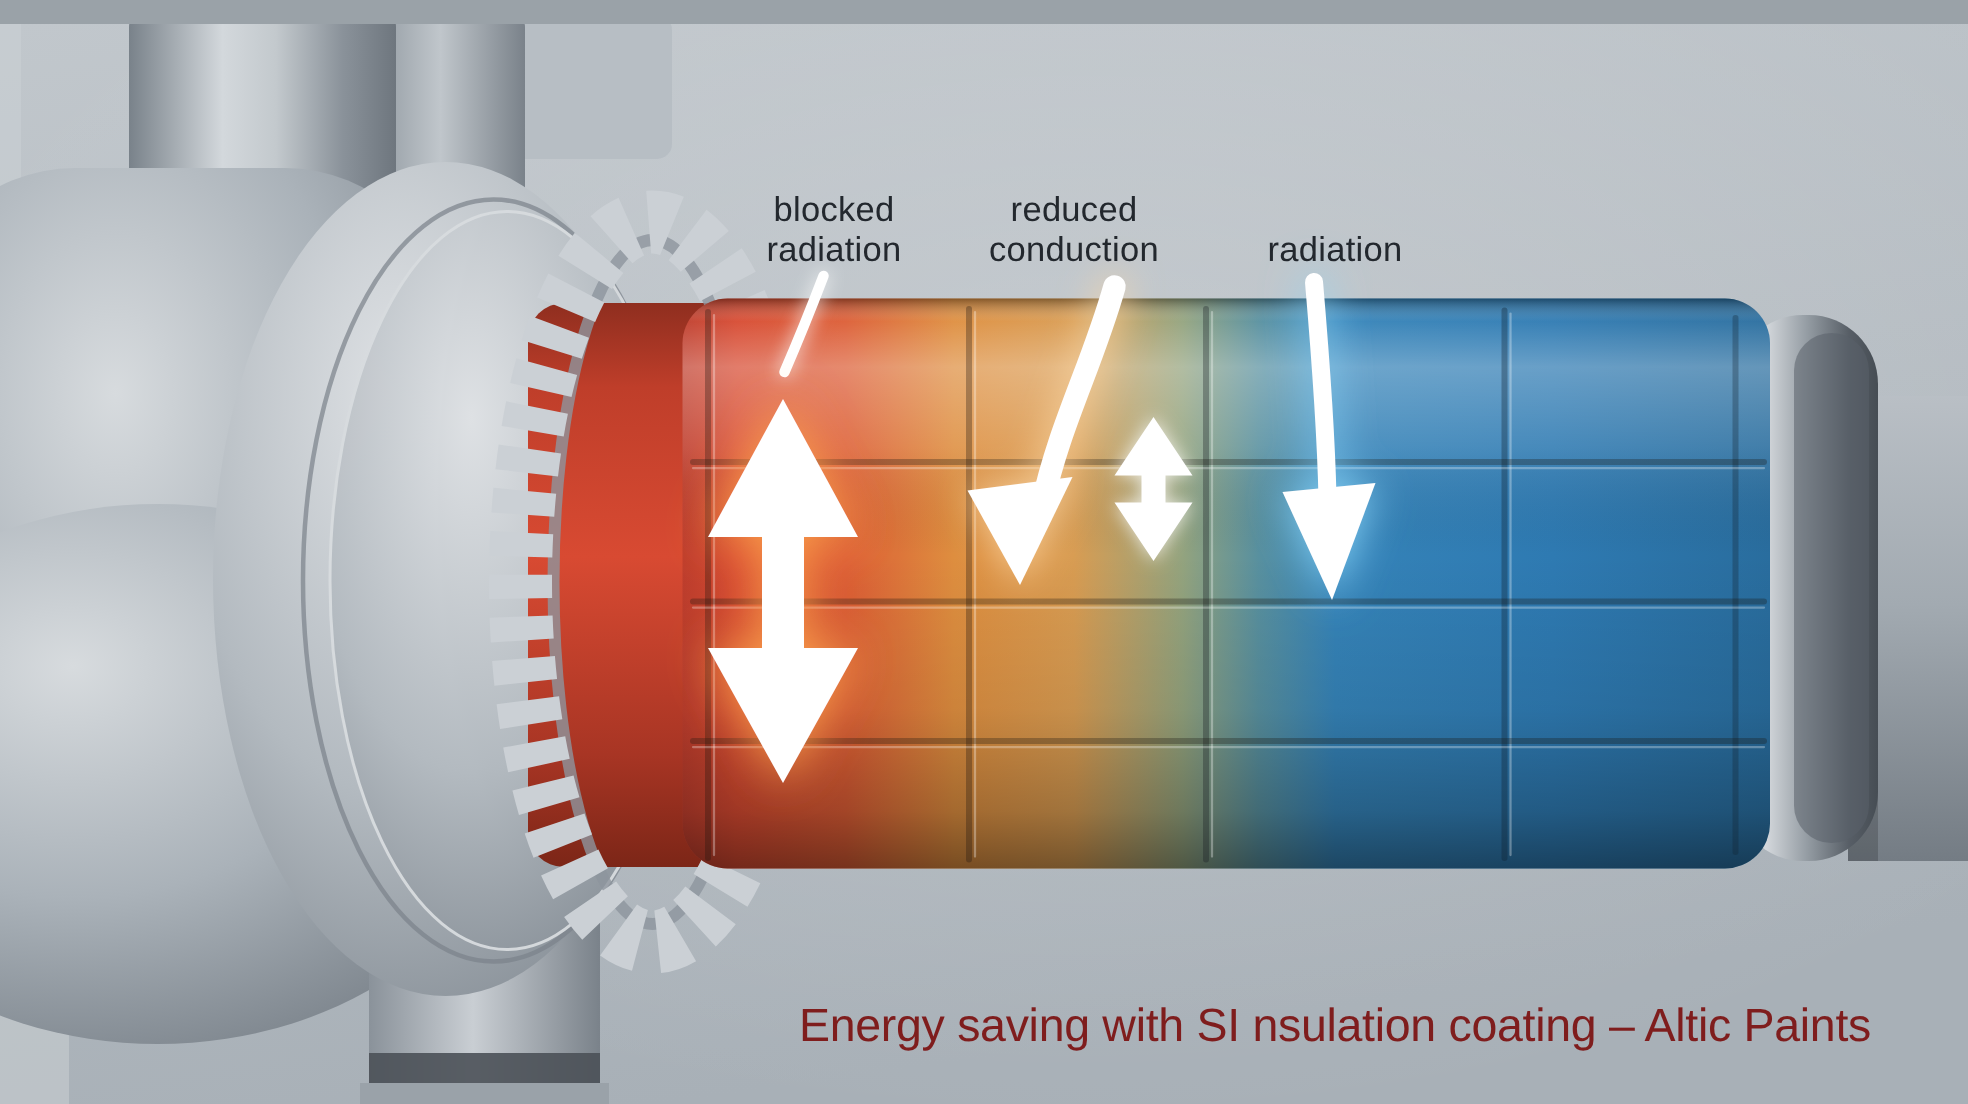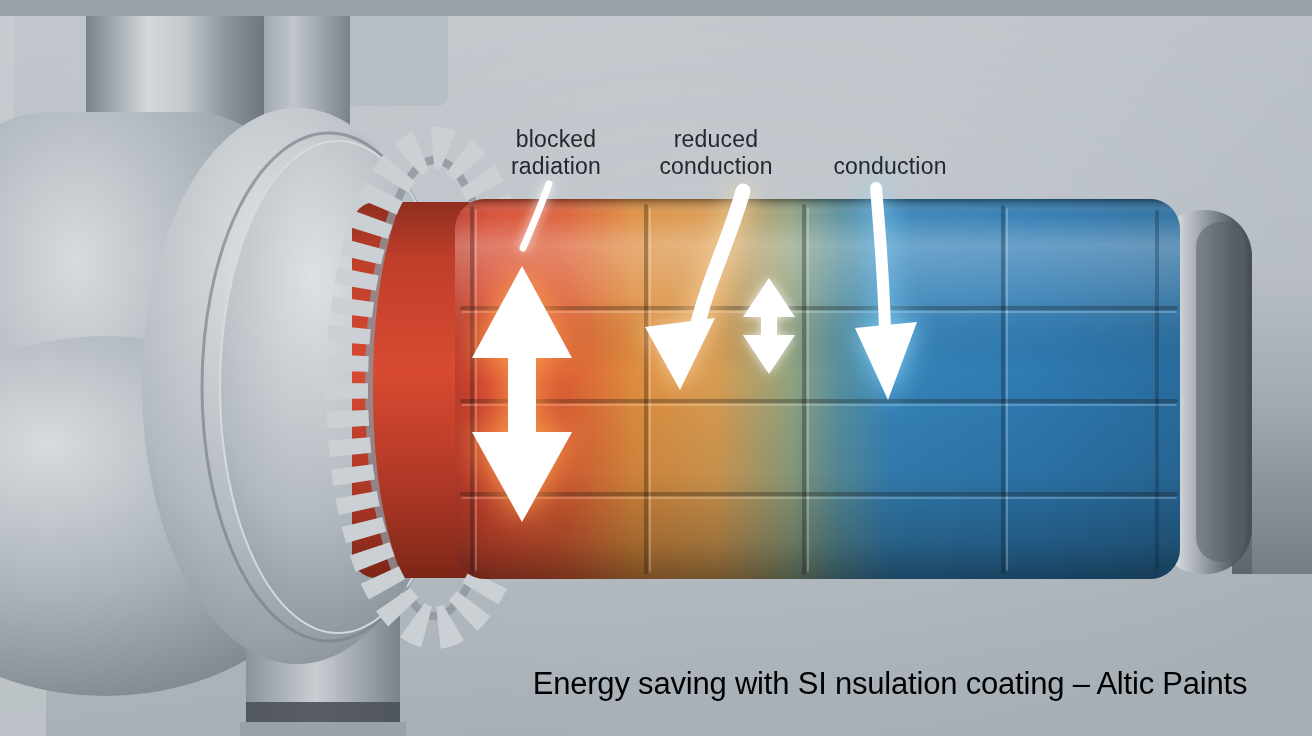--- a/index.html
+++ b/index.html
@@ -7,21 +7,21 @@
     position:relative;width:1312px;height:736px;overflow:hidden;
     font-family:"Liberation Sans", sans-serif;
     margin-top:16px;
   }
   .stage svg{position:absolute;inset:0;display:block;}
   .label{
     position:absolute;text-align:center;color:#23282e;
     font-size:23px;line-height:27px;font-weight:500;letter-spacing:.2px;
   }
   .caption{
-    position:absolute;text-align:center;color:#000000;
+    position:absolute;text-align:center;color:#7f1d1d;
     font-size:31px;font-weight:500;letter-spacing:-.2px;white-space:nowrap;
   }
 </style>
 </head>
 <body>
 
 <div class="stage">
 
   <svg viewBox="0 0 1312 736" width="1312" height="736">
     <defs>
@@ -184,16 +184,16 @@
       <path d="M769,262 L795,301 L777,301 L777,319 L795,319 L769,358 L743,319 L761,319 L761,301 L743,301 Z" fill="#ffffff" filter="url(#glowWhite)"></path>
       <g filter="url(#glowCool)">
         <path d="M876,172 C881,230 884,270 885,316" fill="none" stroke="#ffffff" stroke-width="12" stroke-linecap="round"></path>
         <path d="M855,312 L917,306 L888,384 Z" fill="#ffffff"></path>
       </g>
     </g>
   </svg>
 
   <div class="label" style="left:486px;top:110px;width:140px">blocked radiation</div>
   <div class="label" style="left:631px;top:110px;width:170px">reduced conduction</div>
-  <div class="label" style="left:800px;top:137px;width:180px">conduction</div>
+  <div class="label" style="left:800px;top:137px;width:180px">radiation</div>
 
   <div class="caption" style="left:470px;top:650px;width:840px">Energy saving with SI nsulation coating – Altic Paints</div>
 </div>
 
 </body></html>

